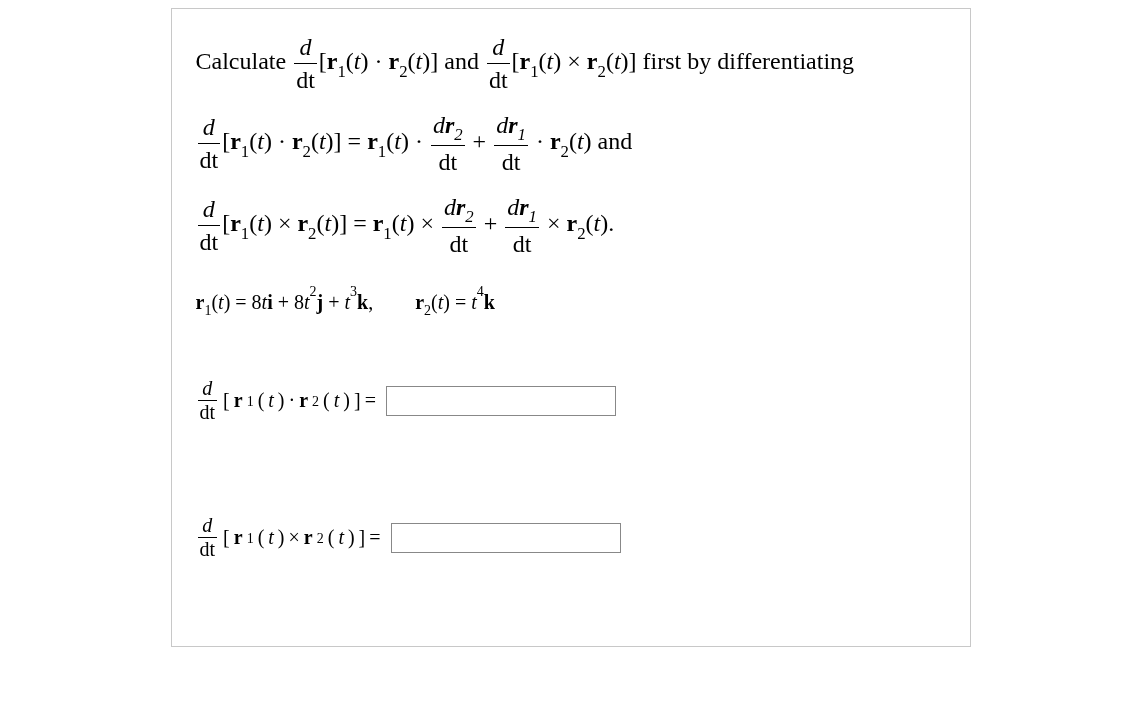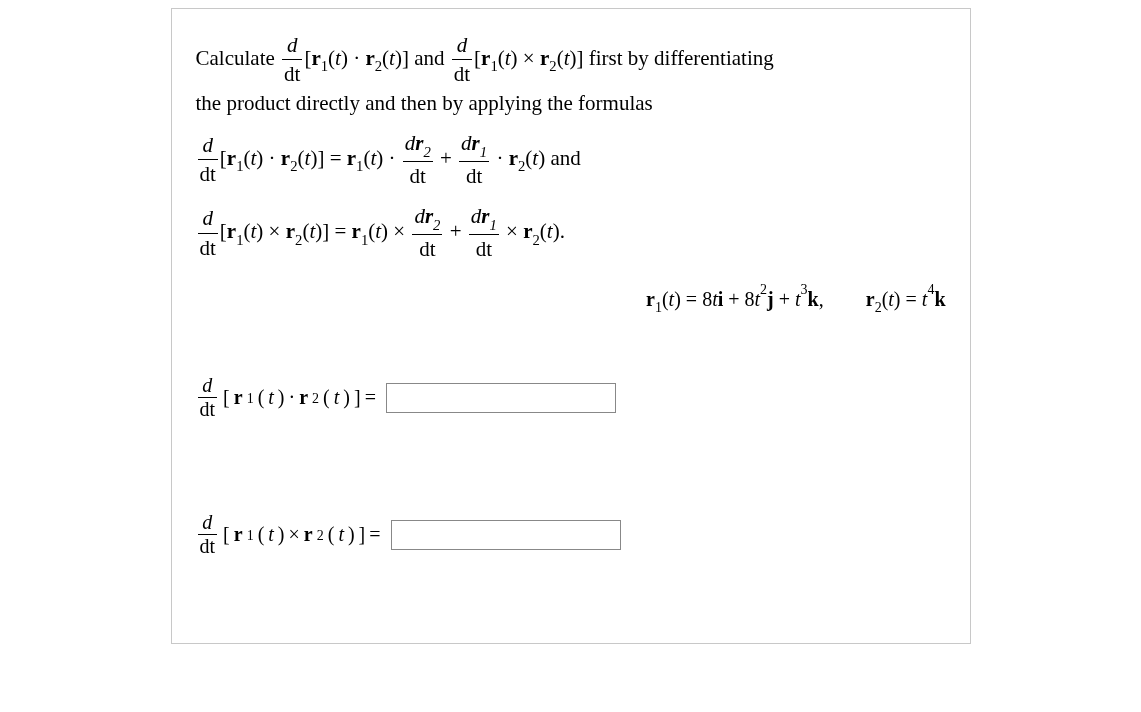--- a/index.html
+++ b/index.html
@@ -14,21 +14,21 @@
       align-items: flex-start;
     }
     .problem-box {
       border: 1px solid #c8c8c8;
       width: 800px;
       margin-top: 8px;
       padding: 22px 24px 45px 24px;
       box-sizing: border-box;
     }
     .line {
-      font-size: 21px;
+      font-size: 24px;
       line-height: 1.35;
       color: #000;
     }
     .math {
       font-family: "Times New Roman", serif;
     }
     .frac {
       display: inline-block;
       vertical-align: middle;
       text-align: center;
@@ -70,22 +70,22 @@
     }
     .lhs {
       display: inline-flex;
       align-items: center;
       gap: 4px;
     }
     .gap-small {
       margin-top: 12px;
     }
     .centered {
-      text-align: right;
-      margin-top: 22px;
+      text-align: left;
+      margin-top: 28px;
       font-size: 20px;
     }
     .vspace { display: inline-block; width: 32px; }
   </style>
 </head>
 <body>
 
 <div class="problem-box">
 
   <div class="line">
@@ -95,21 +95,20 @@
       <span class="den"><span>dt</span></span>
     </span><span class="math"><span>[</span><span class="bold">r</span><sub>1</sub><span>(</span><span class="italic">t</span><span>)</span><span> · </span><span class="bold">r</span><sub>2</sub><span>(</span><span class="italic">t</span><span>)</span><span>]</span></span>
     <span> and </span>
     <span class="frac math">
       <span class="num"><span>d</span></span>
       <span class="den"><span>dt</span></span>
     </span><span class="math"><span>[</span><span class="bold">r</span><sub>1</sub><span>(</span><span class="italic">t</span><span>)</span><span> × </span><span class="bold">r</span><sub>2</sub><span>(</span><span class="italic">t</span><span>)</span><span>]</span></span>
     <span> first by differentiating</span>
   </div>
 
-  <div class="line">the product directly and then by applying the formulas</div>
 
   <div class="line gap-small math">
     <span class="frac">
       <span class="num"><span>d</span></span>
       <span class="den"><span>dt</span></span>
     </span><span>[</span><span class="bold">r</span><sub>1</sub><span>(</span><span class="italic">t</span><span>)</span><span> · </span><span class="bold">r</span><sub>2</sub><span>(</span><span class="italic">t</span><span>)</span><span>]</span><span> = </span><span class="bold">r</span><sub>1</sub><span>(</span><span class="italic">t</span><span>)</span><span> · </span>
     <span class="frac">
       <span class="num"><span>d</span><span class="bold">r</span><sub>2</sub></span>
       <span class="den"><span>dt</span></span>
     </span><span> + </span>

